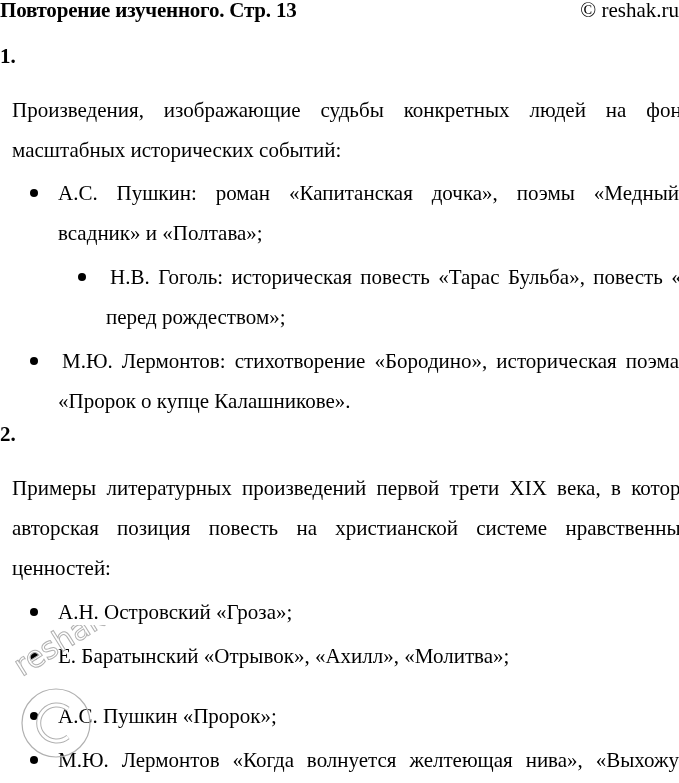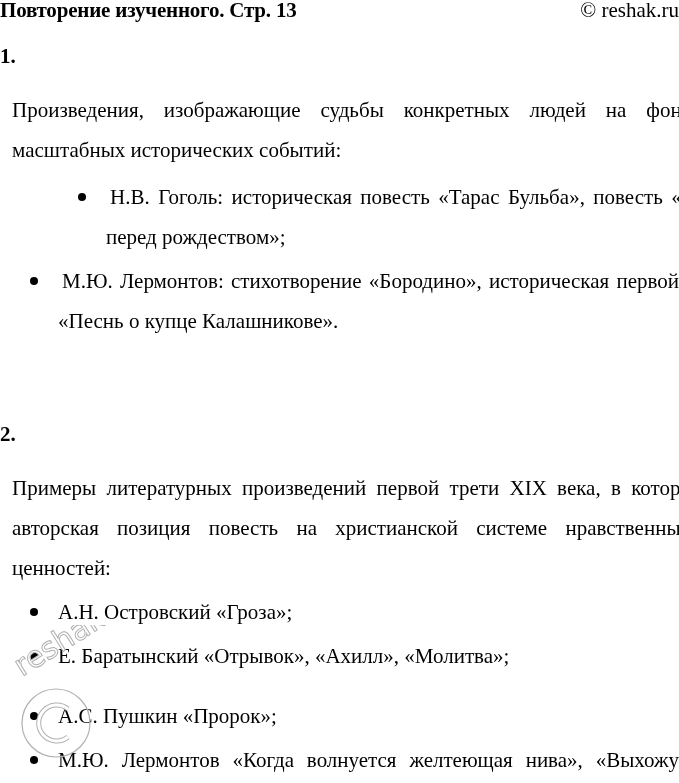--- a/index.html
+++ b/index.html
@@ -43,27 +43,31 @@
 
   <div class="header">
     <span class="header-title">Повторение изученного. Стр. 13</span>
     <span class="header-copy">© reshak.ru</span>
   </div>
 
   <div class="sec-num" style="top:44px;">1.</div>
   <div class="para" style="top:90px;">Произведения, изображающие судьбы конкретных людей на фоне масштабных исторических событий:</div>
 
   <ul class="list" style="top:173px;">
+    <li class="li">
+      <span class="bullet"></span>
+      <span class="text">А.С. Пушкин: роман «Капитанская дочка», поэмы «Медный всадник» и «Полтава»;</span>
+    </li>
     <li class="li indent" style="margin-top:4px;margin-left:48px;">
       <span class="bullet"></span>
       <span class="text">Н.В. Гоголь: историческая повесть «Тарас Бульба», повесть «Ночь перед рождеством»;</span>
     </li>
     <li class="li indent" style="margin-top:4px;">
       <span class="bullet"></span>
-      <span class="text">М.Ю. Лермонтов: стихотворение «Бородино», историческая первой «Песнь о купце Калашникове».</span>
+      <span class="text">М.Ю. Лермонтов: стихотворение «Бородино», историческая поэма «Пророк о купце Калашникове».</span>
     </li>
   </ul>
 
   <div class="sec-num" style="top:422px;">2.</div>
   <div class="para" style="top:468px;">Примеры литературных произведений первой трети XIX века, в которх авторская позиция повесть на христианской системе нравственных ценностей:</div>
 
   <ul class="list" style="top:592px;">
     <li class="li">
       <span class="bullet"></span>
       <span class="text">А.Н. Островский «Гроза»;</span>

